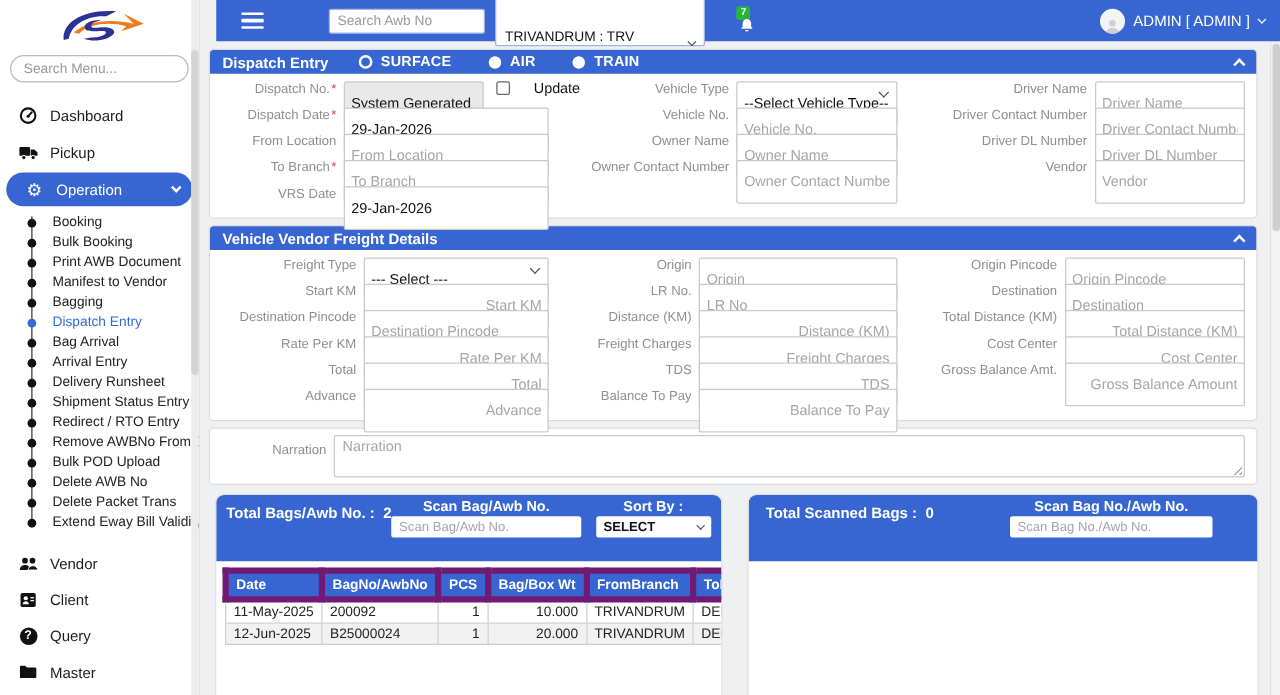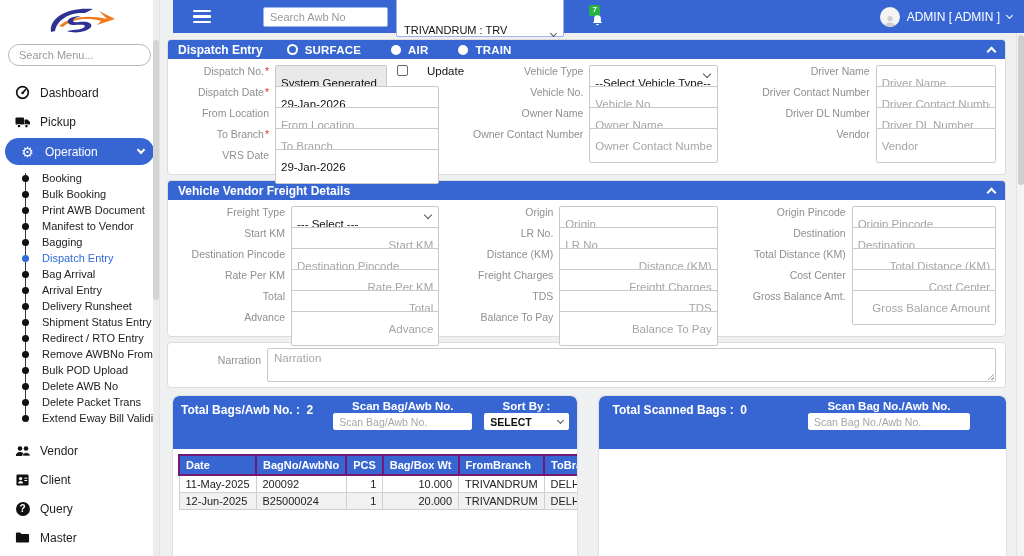--- a/index.html
+++ b/index.html
@@ -104,21 +104,21 @@
   .bhead{background:var(--blue);height:53px;border-radius:6px 6px 0 0;display:flex;padding:4px 8px 5px 8px;color:#fff;}
   .bh-title{font-size:12px;font-weight:bold;padding-top:3px;white-space:nowrap;}
   .bh-stack{display:flex;flex-direction:column;align-items:center;gap:1px;}
   .bh-stack .bh-label{font-size:11.5px;font-weight:bold;}
   .bh-stack input{height:17px;border:1px solid #fff;border-radius:2px;font-size:10.5px;padding:0 5px;outline:none;width:100%;}
   .bh-stack input::placeholder{color:#a6a6a6;}
   .bh-select{height:17px;background:#fff;border-radius:2px;display:flex;align-items:center;font-size:10.5px;color:#111;padding:0 6px;width:100%;cursor:pointer;font-weight:bold;}
   .bh-select .cdn{margin-left:auto;}
 
   .bags-table{width:calc(100% - 10px);margin:5px;border-collapse:collapse;font-size:11px;}
-  .bags-table th{background:var(--blue);color:#fff;font-weight:bold;text-align:left;padding:3px 6px;border:2px solid #701a75;height:17px;white-space:nowrap;}
+  .bags-table th{background:var(--blue);color:#fff;font-weight:bold;text-align:left;padding:3px 6px;border:5px solid #701a75;height:17px;white-space:nowrap;}
   .bags-table td{border:1px solid #cfcfcf;color:#222;padding:2px 6px;height:17px;white-space:nowrap;}
   .bags-table th:nth-child(3),.bags-table td:nth-child(3),
   .bags-table th:nth-child(4),.bags-table td:nth-child(4){text-align:right;}
   .bags-table tr:nth-child(even) td{background:#f1f1f1;}
 </style>
 </head>
 <body>
 
 <div class="stage">
 
@@ -571,21 +571,21 @@
       <div class="narr-box"><span>Narration</span></div>
     </div>
 
     <div class="bottom">
 
       <div class="bpanel left">
         <div class="bhead">
           <div class="bh-title" style="flex:1;">
             <span>Total Bags/Awb No. :</span>&nbsp;&nbsp;<span>2</span>
           </div>
-          <div class="bh-stack" style="width:152px;margin-right:12px;margin-left:20px;">
+          <div class="bh-stack" style="width:152px;margin-right:12px;">
             <span class="bh-label">Scan Bag/Awb No.</span>
             <input type="text" placeholder="Scan Bag/Awb No." style="">
           </div>
           <div class="bh-stack" style="width:92px;">
             <span class="bh-label">Sort By :</span>
             <div class="bh-select">
               <span>SELECT</span>
               <span class="cdn"></span>
             </div>
           </div>

